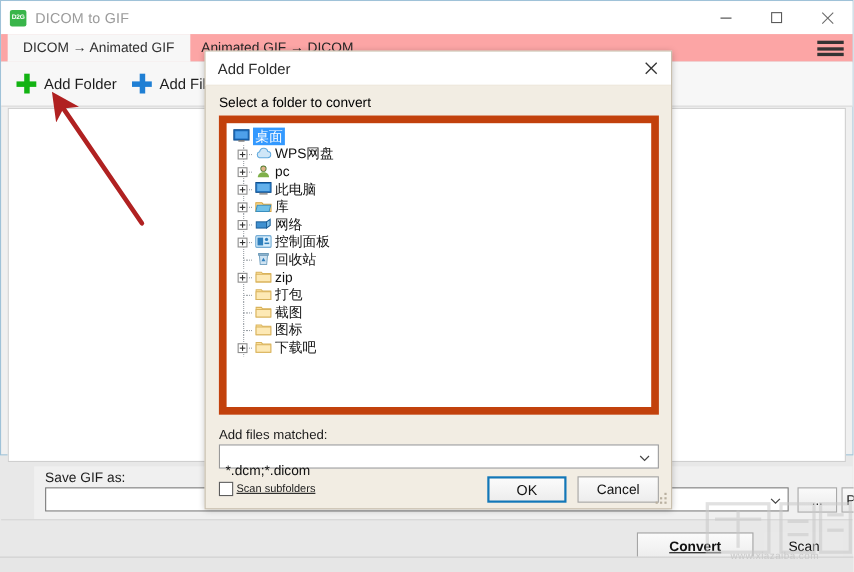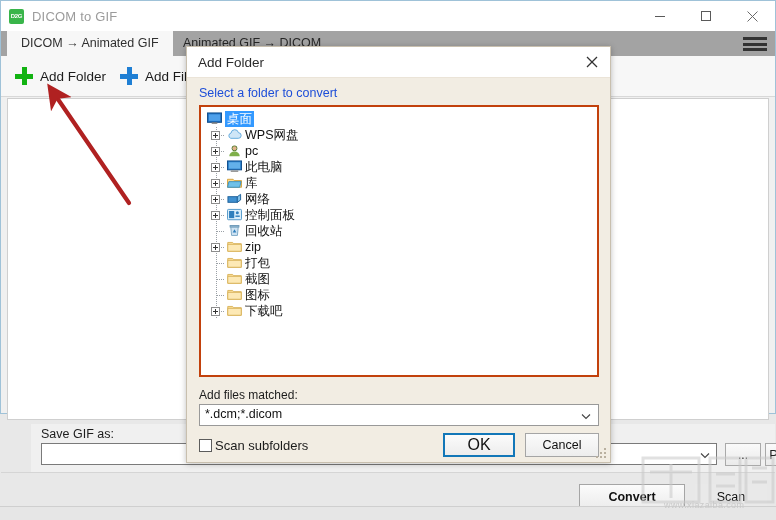--- a/index.html
+++ b/index.html
@@ -34,21 +34,21 @@
   #app-title{font-size:13px;color:#9b9b9b;letter-spacing:.2px;}
   #win-controls{margin-left:auto;display:flex;height:30px;}
   .win-btn{
     width:46px;height:30px;display:flex;align-items:center;justify-content:center;
     color:#5a5a5a;
   }
   .win-btn svg{display:block;}
   
   #tabstrip{
     position:absolute;left:0;top:30px;right:0;height:25px;
-    background:#a3a3a3;
+    background:#fca5a5;
     border-bottom:1px solid #d3d3d3;
     text-align:center;
   }
   .tab{
     position:absolute;top:0;height:25px;line-height:25px;
     font-size:12.5px;color:#303030;padding:0 14px;box-sizing:border-box;
     white-space:nowrap;
   }
   .tab.active{background:#f7f7f7;border-bottom:1px solid #f7f7f7;}
   #tab-0{left:6px;}
@@ -100,21 +100,21 @@
     background:linear-gradient(#fafafa,#eaeaea);border:1px solid #a9a9a9;
     box-sizing:border-box;font-size:13px;color:#222;
     display:flex;align-items:center;justify-content:center;
   }
   
   #footer{position:absolute;left:0;top:471px;right:0;bottom:0;background:#e9e9e9;border-top:1px solid #d5d5d5;}
   #convert-btn{
     position:absolute;left:578px;top:11px;width:106px;height:25px;
     background:linear-gradient(#fbfbfb,#ececec);border:1px solid #a5a5a5;
     box-sizing:border-box;font-size:12.5px;font-weight:bold;color:#111;
-    display:flex;align-items:center;justify-content:center;
+    display:flex;align-items:center;justify-content:center;text-decoration:underline;
   }
   #close-btn{
     position:absolute;left:694px;top:11px;width:72px;height:25px;
     background:#e9e9e9;border:1px solid transparent;
     box-sizing:border-box;font-size:12.5px;color:#111;
     display:flex;align-items:center;justify-content:center;
   }
   
   #bottom-strip{position:absolute;left:0;top:506px;width:776px;height:14px;background:#e6e6e6;border-top:1px solid #cfcfcf;box-sizing:border-box;}
   
@@ -139,24 +139,24 @@
   #dlg-titlebar{
     position:absolute;left:0;top:0;right:0;height:30px;
     background:#ffffff;border-bottom:1px solid #ebe4d8;
     display:flex;align-items:center;
   }
   #dlg-title{margin-left:11px;font-size:13.5px;color:#2b2b2b;}
   #dlg-close{
     margin-left:auto;width:36px;height:30px;
     display:flex;align-items:center;justify-content:center;color:#333;
   }
-  #dlg-prompt{position:absolute;left:12px;top:39px;font-size:12.5px;color:#1d4ed8;}
+  #dlg-prompt{position:absolute;left:12px;top:39px;font-size:12.5px;color:#000000;}
   #tree-box{
     position:absolute;left:12px;top:58px;width:400px;height:272px;
-    background:#ffffff;border:2px solid #c2410c;box-sizing:border-box;
+    background:#ffffff;border:7px solid #c2410c;box-sizing:border-box;
     overflow:hidden;
   }
   #tree{position:absolute;left:2px;top:4px;right:0;}
   .tnode{position:relative;height:16px;line-height:16px;white-space:nowrap;font-size:12.5px;}
   .tnode .guide{position:absolute;left:13px;top:0;width:1px;height:16px;
     background:repeating-linear-gradient(to bottom,#9aa0a6 0 1px,transparent 1px 2px);}
   .tnode .dash{position:absolute;left:14px;top:8px;width:8px;height:1px;
     background:repeating-linear-gradient(to right,#9aa0a6 0 1px,transparent 1px 2px);}
   .exp{
     position:absolute;left:8px;top:4px;width:9px;height:9px;
@@ -168,30 +168,30 @@
   .tico{position:absolute;left:24px;top:1px;width:15px;height:14px;}
   .tlbl{position:absolute;left:42px;top:0;font-size:12.5px;color:#111;}
   .tnode.root .tico{left:4px;}
   .tnode.root .tlbl{left:22px;background:#3399ff;color:#fff;padding:0 2px;}
   
   #match-label{position:absolute;left:12px;top:341px;font-size:12px;color:#1c1c1c;}
   #match-combo{
     position:absolute;left:12px;top:357px;width:400px;height:22px;
     background:#fff;border:1px solid #999;box-sizing:border-box;
   }
-  #match-value{position:absolute;left:5px;top:2px;font-size:12.5px;color:#111;}
+  #match-value{position:absolute;left:5px;top:16px;font-size:12.5px;color:#111;}
   #match-arrow{position:absolute;right:5px;top:4px;width:14px;height:14px;
     display:flex;align-items:center;justify-content:center;color:#444;}
   #scan-row{position:absolute;left:12px;top:391px;display:flex;align-items:center;}
   #scan-box{width:13px;height:13px;background:#fff;border:1px solid #5c5c5c;box-sizing:border-box;margin-right:3px;}
-  #scan-label{font-size:13px;color:#1c1c1c;}
+  #scan-label{font-size:10px;color:#1c1c1c;text-decoration:underline;}
   #ok-btn{
     position:absolute;left:256px;top:386px;width:72px;height:24px;
     background:linear-gradient(#fbfbfb,#ededed);border:2px solid #1277b8;
-    box-sizing:border-box;font-size:16px;color:#111;
+    box-sizing:border-box;font-size:13px;color:#111;
     display:flex;align-items:center;justify-content:center;
   }
   #cancel-btn{
     position:absolute;left:338px;top:386px;width:74px;height:24px;
     background:linear-gradient(#fbfbfb,#ededed);border:1px solid #a5a5a5;
     box-sizing:border-box;font-size:12.5px;color:#111;
     display:flex;align-items:center;justify-content:center;
   }
   #grip{position:absolute;right:3px;bottom:3px;width:11px;height:11px;}
   .gd{position:absolute;width:2px;height:2px;background:#b9b0a0;}

